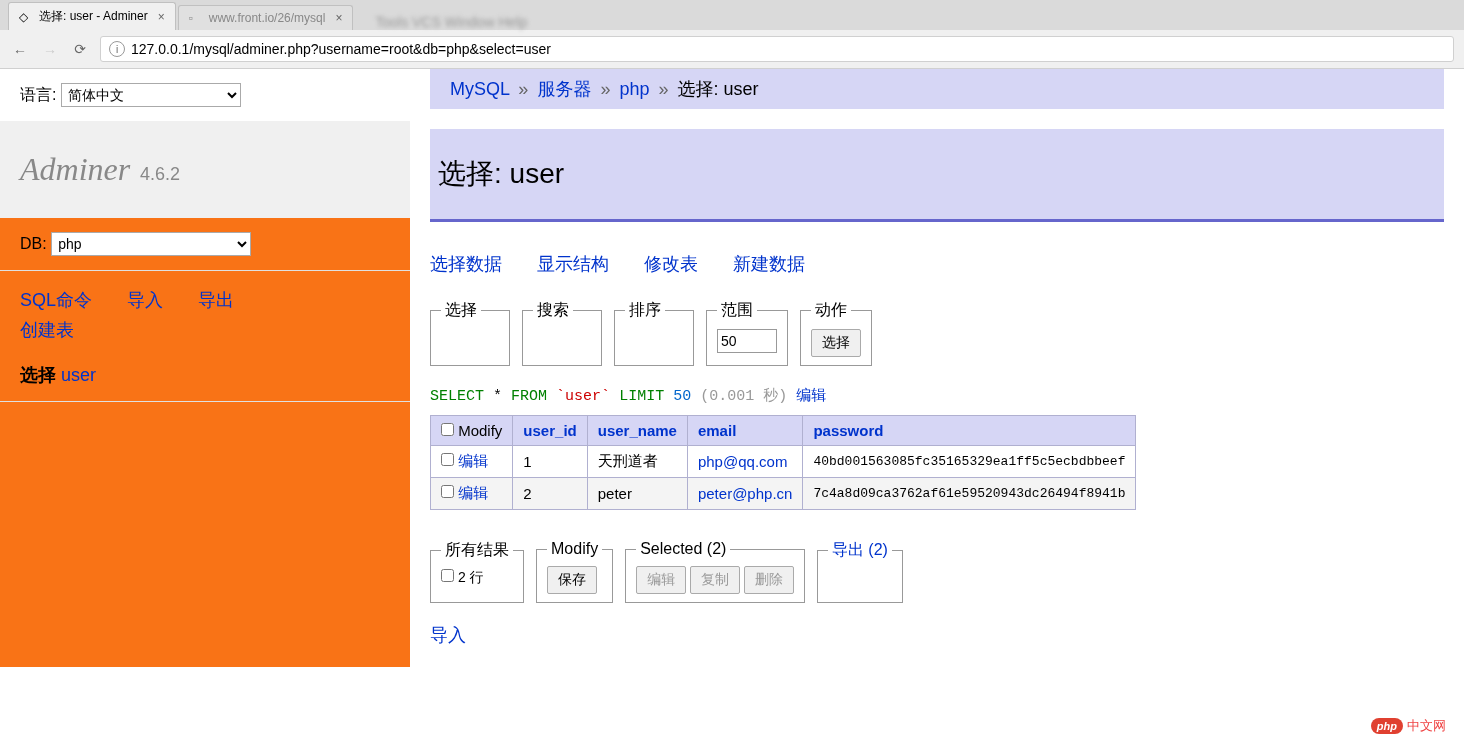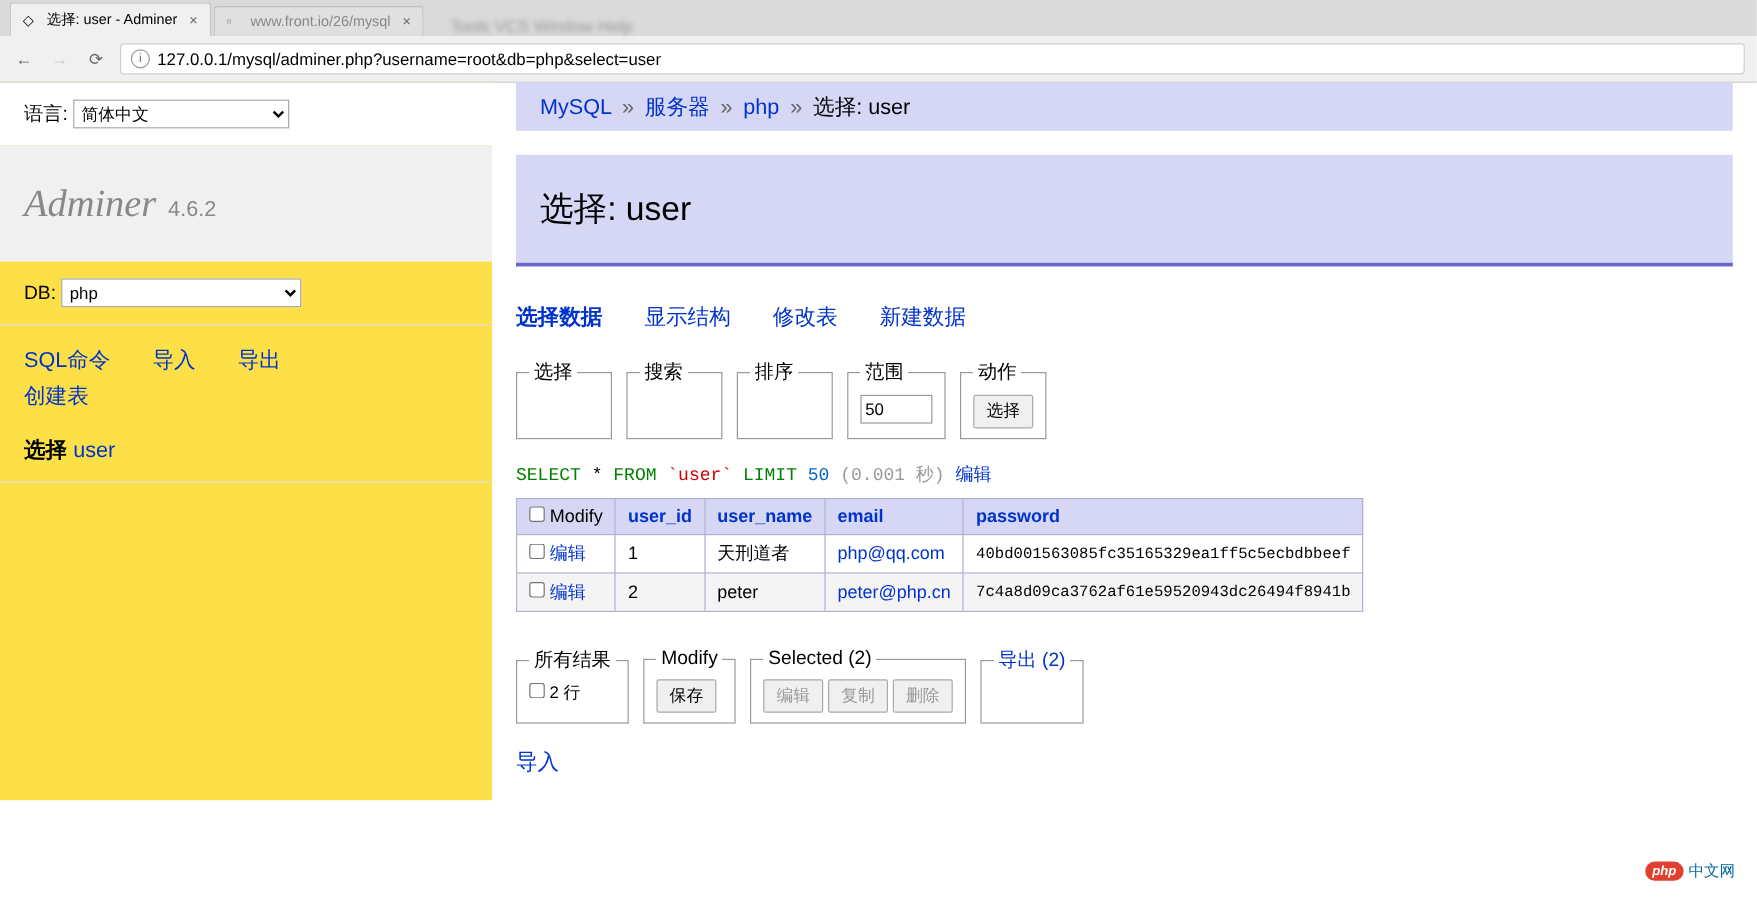--- a/index.html
+++ b/index.html
@@ -14,21 +14,21 @@
     .tab-close { margin-left: 10px; color: #666; cursor: pointer; }
     .blur-text { filter: blur(2px); color: #999; margin-left: 20px; font-size: 14px; }
     .toolbar { display: flex; align-items: center; padding: 6px 10px; gap: 10px; }
     .nav-btn { width: 20px; height: 20px; display: flex; align-items: center; justify-content: center; color: #666; cursor: pointer; }
     .nav-btn.disabled { color: #ccc; }
     .url-bar { flex: 1; display: flex; align-items: center; border: 1px solid #d0d0d0; border-radius: 3px; padding: 4px 8px; background: #fff; font-size: 14px; }
     .url-info { width: 16px; height: 16px; border: 1px solid #999; border-radius: 50%; display: flex; align-items: center; justify-content: center; font-size: 10px; color: #666; margin-right: 6px; }
     
     
     .container { display: flex; }
-    .sidebar { width: 410px; background: #fde047; }
+    .sidebar { width: 410px; background: #f97316; }
     .content { flex: 1; padding: 0 20px 20px 20px; }
     
     
     .lang-row { padding: 14px 20px; background: #fff; font-size: 16px; }
     .lang-row select { font-size: 14px; padding: 2px; width: 180px; }
     .logo-row { background: #f0f0f0; padding: 30px 20px; }
     .logo-text { font-family: Georgia, serif; font-style: italic; color: #888; font-size: 32px; }
     .logo-ver { font-family: Arial; font-style: normal; font-size: 18px; color: #888; margin-left: 6px; }
     .db-row { padding: 14px 20px; border-bottom: 1px solid #e0e0e0; font-size: 16px; }
     .db-row select { font-size: 14px; padding: 2px; width: 200px; }
@@ -36,26 +36,26 @@
     .nav-links a { color: #0033cc; text-decoration: none; margin-right: 30px; line-height: 30px; }
     .sel-row { padding: 4px 20px 14px 20px; border-bottom: 1px solid #e0e0e0; font-size: 18px; font-weight: bold; }
     .sel-row a { color: #0033cc; text-decoration: none; font-weight: normal; }
     
     
     .breadcrumb { background: #d6d6f5; padding: 8px 20px; font-size: 18px; margin-bottom: 20px; }
     .breadcrumb a { color: #0033cc; text-decoration: none; }
     .breadcrumb .sep { color: #666; margin: 0 4px; }
     
     
-    .title-box { background: #d6d6f5; padding: 26px 20px; font-size: 28px; border-bottom: 3px solid #6666cc; margin-bottom: 30px; }
+    .title-box { background: #d6d6f5; padding: 26px 8px; font-size: 28px; border-bottom: 3px solid #6666cc; margin-bottom: 30px; }
     
     
     .action-tabs { margin-bottom: 24px; font-size: 18px; }
     .action-tabs span { margin-right: 30px; }
-    .action-tabs .active { color: #0033cc; font-weight: bold; }
+    .action-tabs .active { color: #0033cc; font-weight: normal; }
     .action-tabs a { color: #0033cc; text-decoration: none; }
     
     
     .fieldset-row { display: flex; gap: 12px; margin-bottom: 20px; flex-wrap: wrap; }
     fieldset { border: 1px solid #999; padding: 8px 10px; }
     fieldset legend { font-size: 16px; padding: 0 4px; }
     fieldset.narrow { min-width: 80px; }
     fieldset input[type="text"] { border: 1px solid #999; padding: 3px; width: 60px; font-size: 14px; }
     fieldset input[type="submit"], fieldset button { padding: 4px 10px; font-size: 14px; }
     
@@ -77,21 +77,21 @@
     .data-table .edit-link { color: #0033cc; text-decoration: none; }
     .data-table .mono { font-family: "Courier New", monospace; font-size: 13px; }
     .data-table .email-link { color: #0033cc; text-decoration: none; }
     
     .bottom-link { margin-top: 10px; font-size: 18px; }
     .bottom-link a { color: #0033cc; text-decoration: none; }
     
     
     .watermark { position: fixed; bottom: 18px; right: 18px; display: flex; align-items: center; gap: 4px; }
     .wm-badge { background: #e04030; color: #fff; font-size: 11px; font-weight: bold; padding: 2px 6px; border-radius: 8px; font-style: italic; }
-    .wm-text { font-size: 13px; color: #0369a1; }
+    .wm-text { font-size: 13px; color: #ef4444; }
     
     button, input[type="submit"] { background: #f0f0f0; border: 1px solid #aaa; border-radius: 2px; cursor: pointer; }
     button:disabled, input:disabled { color: #999; }
     select { background: #fff; border: 1px solid #aaa; }
   </style>
 </head>
 <body>
 
 <div class="browser-chrome">
   <div class="tab-bar">

